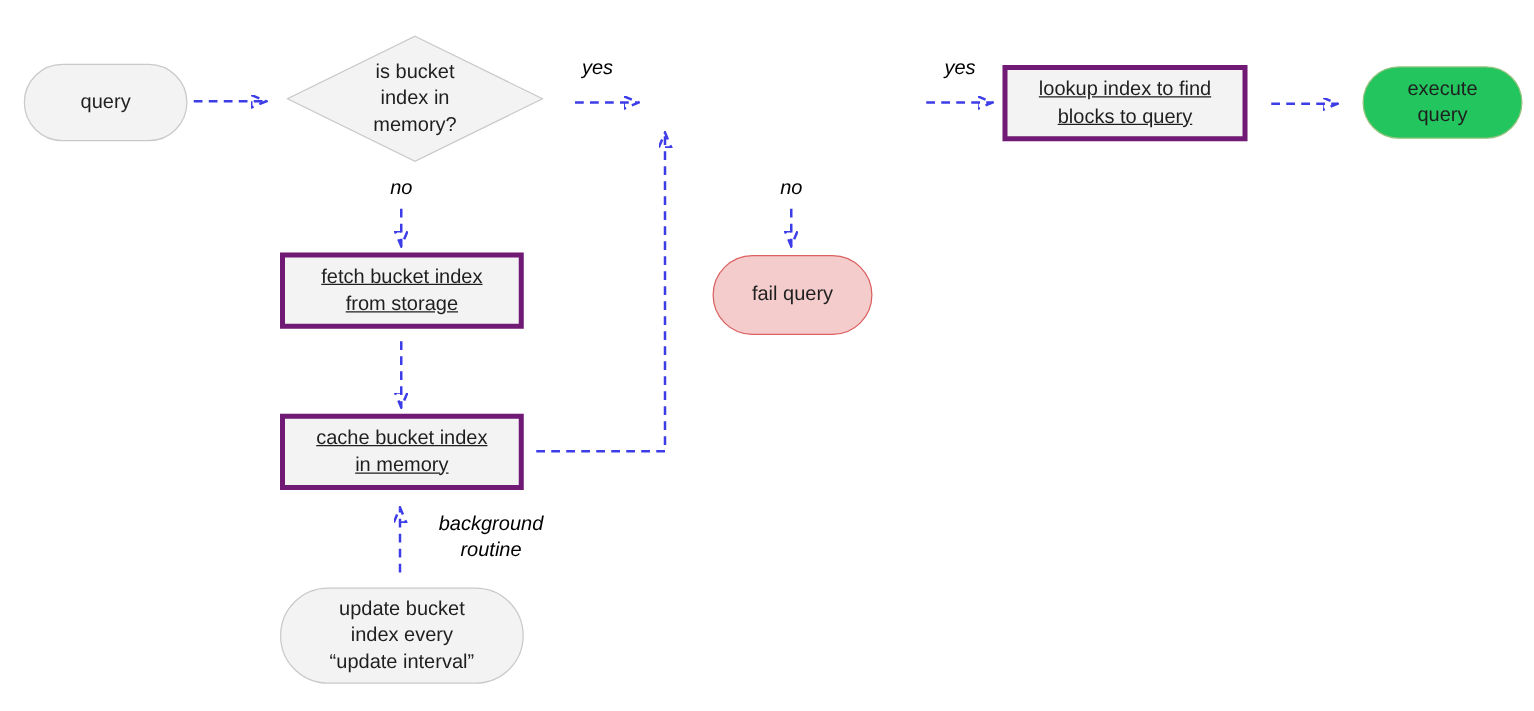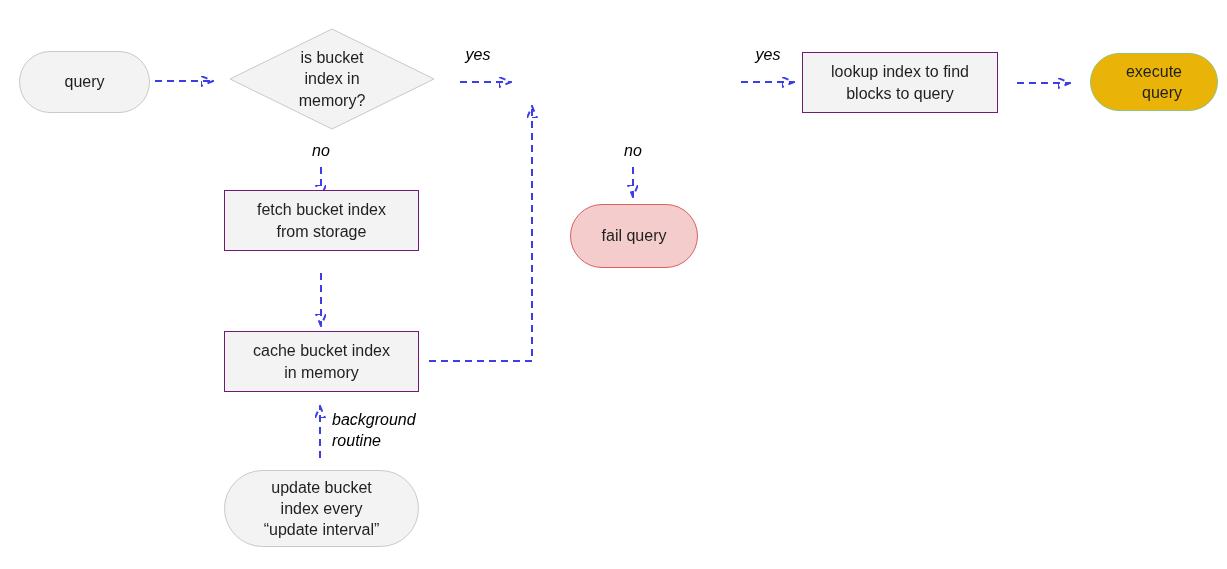--- a/index.html
+++ b/index.html
@@ -23,23 +23,23 @@
     display: flex;
     align-items: center;
     justify-content: center;
     text-align: center;
     box-sizing: border-box;
     font-size: 16px;
     line-height: 1.32;
     color: #1f1f1f;
   }
   .node .lbl { white-space: pre-line; position: relative; }
-  .rect  { background: #f3f3f3; border: 1px solid #701a75; }
+  .rect  { background: #f3f3f3; border: 4px solid #701a75; text-decoration: underline; }
   .pill  { background: #f3f3f3; border: 1px solid #c9c9c9; border-radius: 999px; }
-  .pill.green { background: #eab308; border-color: #93c47d; text-align: right; }
+  .pill.green { background: #22c55e; border-color: #93c47d; }
   .pill.red   { background: #f4cccc; border-color: #db6060; }
   .diamond { background: transparent; }
   .diamond svg { position: absolute; left: 0; top: 0; width: 100%; height: 100%; }
   .diamond svg polygon { fill: #f3f3f3; stroke: #c9c9c9; stroke-width: 1; }
   .edge-label {
     position: absolute;
     font-style: italic;
     font-size: 16px;
     line-height: 1.3;
     color: #000000;
@@ -86,21 +86,21 @@
   <div class="node rect" style="left:802px; top:52px; width:196px; height:61px;">
     <span class="lbl">lookup index to find
 blocks to query</span>
   </div>
 
   <div class="node pill green" style="left:1090px; top:53px; width:128px; height:58px;">
     <span class="lbl">execute
 query</span>
   </div>
 
-  <div class="node rect" style="left:224px; top:190px; width:195px; height:61px;">
+  <div class="node rect" style="left:224px; top:202px; width:195px; height:61px;">
     <span class="lbl">fetch bucket index
 from storage</span>
   </div>
 
   <div class="node rect" style="left:224px; top:331px; width:195px; height:61px;text-align:center;">
     <span class="lbl">cache bucket index
 in memory</span>
   </div>
 
   <div class="node pill red" style="left:570px; top:204px; width:128px; height:64px;">
@@ -110,16 +110,16 @@
   <div class="node pill" style="left:224px; top:470px; width:195px; height:77px;align-items:center;">
     <span class="lbl">update bucket
 index every
 “update interval”</span>
   </div>
 
   <div class="edge-label center" style="left:478px; top:45px;">yes</div>
   <div class="edge-label center" style="left:321px; top:141px;">no</div>
   <div class="edge-label center" style="left:768px; top:45px;">yes</div>
   <div class="edge-label center" style="left:633px; top:141px;">no</div>
-  <div class="edge-label" style="left:332px; top:410px;">background
+  <div class="edge-label" style="left:351px; top:410px;text-align:center;">background
 routine</div>
 
 </div>
 
 </body></html>

